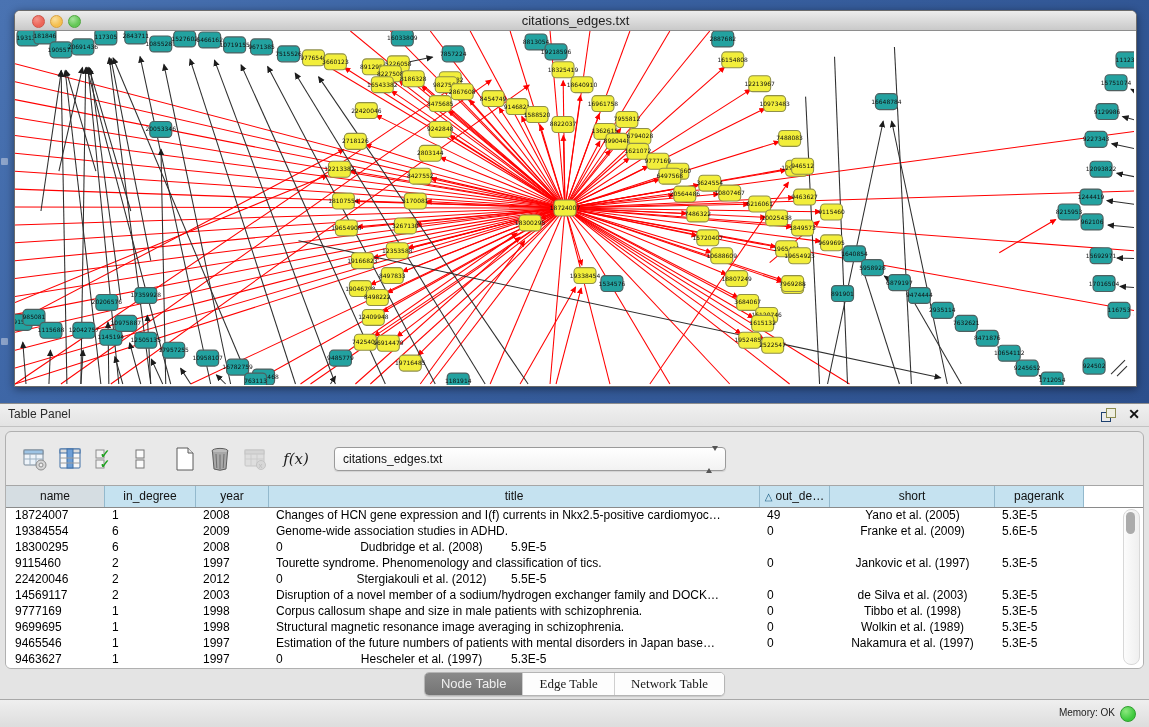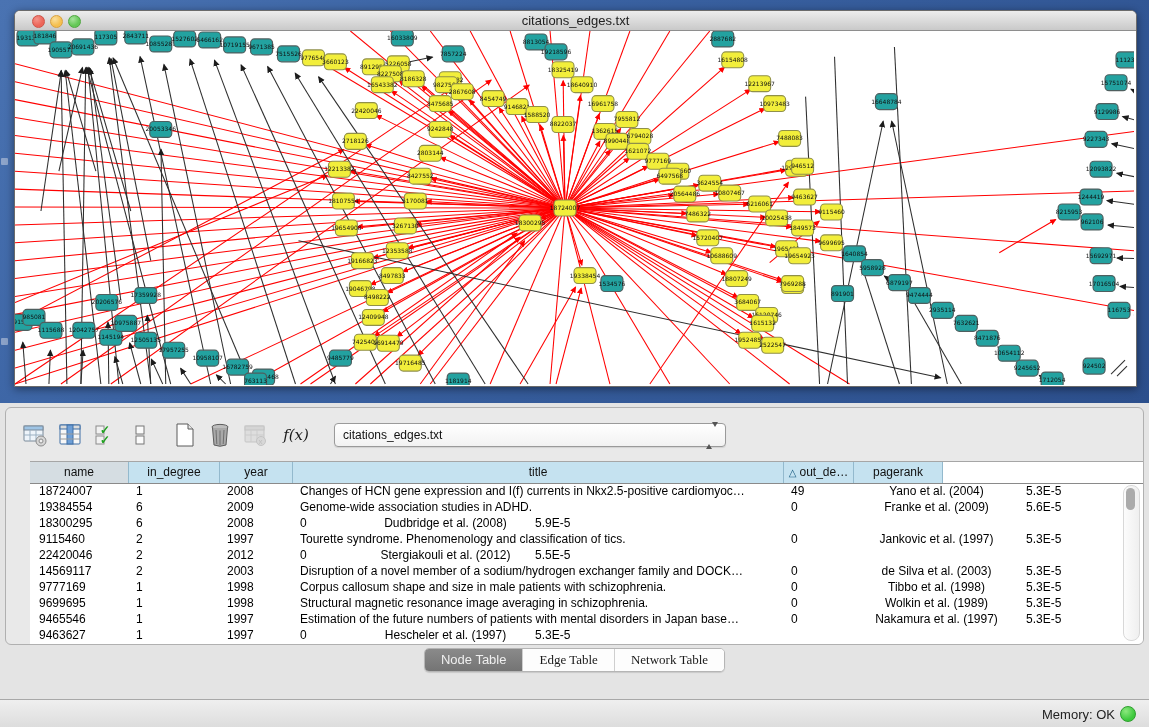--- a/index.html
+++ b/index.html
@@ -44,21 +44,21 @@
   .combobox{margin-left:18px;width:390px;height:22px;border:1px solid #9a9a9a;border-radius:4px;
     background:linear-gradient(#ffffff,#f2f2f2);display:flex;align-items:center;position:relative;cursor:pointer;
     box-shadow:0 1px 1px rgba(0,0,0,.1);}
   .combobox .cbtext{flex:1;padding-left:8px;font-size:12px;color:#111;}
   .cbarrows{position:absolute;right:7px;top:3px;}
   .cbarrows .up{width:0;height:0;border-left:3.5px solid transparent;border-right:3.5px solid transparent;
     border-bottom:5px solid #555;margin-bottom:2px;}
   .cbarrows .dn{width:0;height:0;border-left:3.5px solid transparent;border-right:3.5px solid transparent;
     border-top:5px solid #555;}
 
-  .tablewrap{background:#fff;border-top:1px solid #a6a6a6;position:relative;height:182px;margin-left:24px;}
+  .tablewrap{background:#fff;border-top:1px solid #a6a6a6;position:relative;height:182px;}
   .thead{display:flex;height:21px;border-bottom:1px solid #8a8a8a;background:#fff;}
   .th{box-sizing:border-box;height:21px;line-height:20px;text-align:center;font-size:12px;color:#111;
     background:#c5e2f0;border-right:1px solid #93b9cd;cursor:pointer;overflow:hidden;white-space:nowrap;}
   .th.c0{background:#d5dde2;}
   .sortg{font-size:10px;margin-right:3px;color:#16597f;}
   .c0{width:99px}.c1{width:91px}.c2{width:73px}.c3{width:491px}.c4{width:70px}.c5{width:165px}.c6{width:89px}
   #rows{position:absolute;left:0;top:21px;right:17px;bottom:0;overflow:hidden;}
   .trow{display:flex;height:16px;}
   .tcell{box-sizing:border-box;height:16px;line-height:16px;font-size:12px;color:#000;
     padding-left:7px;white-space:nowrap;overflow:hidden;}
@@ -72,21 +72,21 @@
   .segs{display:flex;border:1px solid #b5b5b5;border-radius:5px;overflow:hidden;background:#fdfdfd;
     box-shadow:0 1px 1px rgba(0,0,0,.12);}
   .seg{height:22px;line-height:22px;padding:0 16px;font-size:13px;color:#1a1a1a;background:#fdfdfd;
     border:none;cursor:pointer;font-family:"Liberation Sans",sans-serif;}
   .seg.active{background:linear-gradient(#8a8a8a,#747474);color:#efefef;}
   .seg + .seg{border-left:1px solid #cfcfcf;font-family:Liberation Serif, serif;}
 
   
   #statusbar{position:absolute;left:0;bottom:0;width:1149px;height:27px;border-top:1px solid #a8a8a8;
     background:linear-gradient(#efefef,#dddddd);}
-  .mem{position:absolute;right:34px;top:7px;font-size:13px;color:#222;text-align:right;}
+  .mem{position:absolute;right:34px;top:7px;font-size:10px;color:#222;text-align:right;}
   .memdot{position:absolute;right:13px;top:6px;width:14px;height:14px;border-radius:50%;
     background:radial-gradient(circle at 35% 30%,#8ce87e,#3dc93d 65%);border:1px solid #2e9e2e;}
 
   
   .mini{display:block;}
 </style>
 </head>
 <body>
 
 <div id="desktop">
@@ -578,20 +578,28 @@
           <rect x="789" y="247" width="22" height="16" rx="4" class="y"></rect>
           <text x="800" y="257" class="lbl">19654923</text>
           <rect x="782" y="275" width="22" height="16" rx="4" class="y"></rect>
           <text x="793" y="285" class="lbl">7969288</text>
         </g>
     </svg>
   </div>
 </div>
 
 <div id="table-panel">
+  <div class="panel-titlebar">
+    <span class="ptitle">Table Panel</span>
+    <span class="float-ic">
+        <span class="sq1"></span>
+        <span class="sq2"></span>
+      </span>
+    <span class="close-ic">✕</span>
+  </div>
 
   <div class="panel-container">
     <div class="toolbar">
       <button class="tbtn">
         <svg class="mini" width="26" height="26">
             <rect x="2" y="4" width="19" height="15" rx="1" fill="#eef4fa" stroke="#7a8a99"></rect>
             <rect x="2" y="4" width="19" height="4" fill="#9ec4e5" stroke="#7a8a99"></rect>
             <line x1="8" y1="8" x2="8" y2="19" stroke="#9bb0c2"></line>
             <line x1="14" y1="8" x2="14" y2="19" stroke="#9bb0c2"></line>
             <line x1="2" y1="13" x2="21" y2="13" stroke="#9bb0c2"></line>
@@ -658,30 +666,31 @@
       </div>
     </div>
 
     <div class="tablewrap">
       <div class="thead">
         <div class="th c0">name</div>
         <div class="th c1">in_degree</div>
         <div class="th c2">year</div>
         <div class="th c3">title</div>
         <div class="th c4"><span class="sortg">△</span><span>out_de…</span></div>
+        <div class="th c5">short</div>
         <div class="th c6">pagerank</div>
       </div>
       <div id="rows">
           <div class="trow">
             <div class="tcell c0">18724007</div>
             <div class="tcell c1">1</div>
             <div class="tcell c2">2008</div>
             <div class="tcell c3">Changes of HCN gene expression and I(f) currents in Nkx2.5-positive cardiomyoc…</div>
             <div class="tcell c4">49</div>
-            <div class="tcell c5">Yano et al. (2004)</div>
+            <div class="tcell c5">Yano et al. (2005)</div>
             <div class="tcell c6">5.3E-5</div>
           </div>
           <div class="trow">
             <div class="tcell c0">19384554</div>
             <div class="tcell c1">6</div>
             <div class="tcell c2">2009</div>
             <div class="tcell c3">Genome-wide association studies in ADHD.</div>
             <div class="tcell c4">0</div>
             <div class="tcell c5">Franke et al. (2009)</div>
             <div class="tcell c6">5.6E-5</div>

